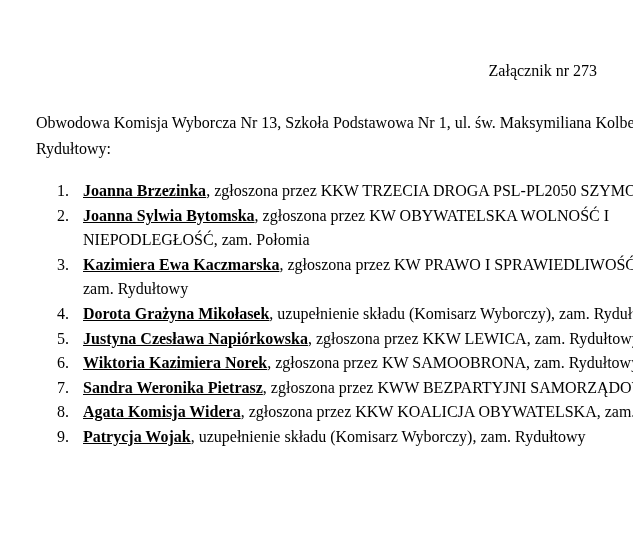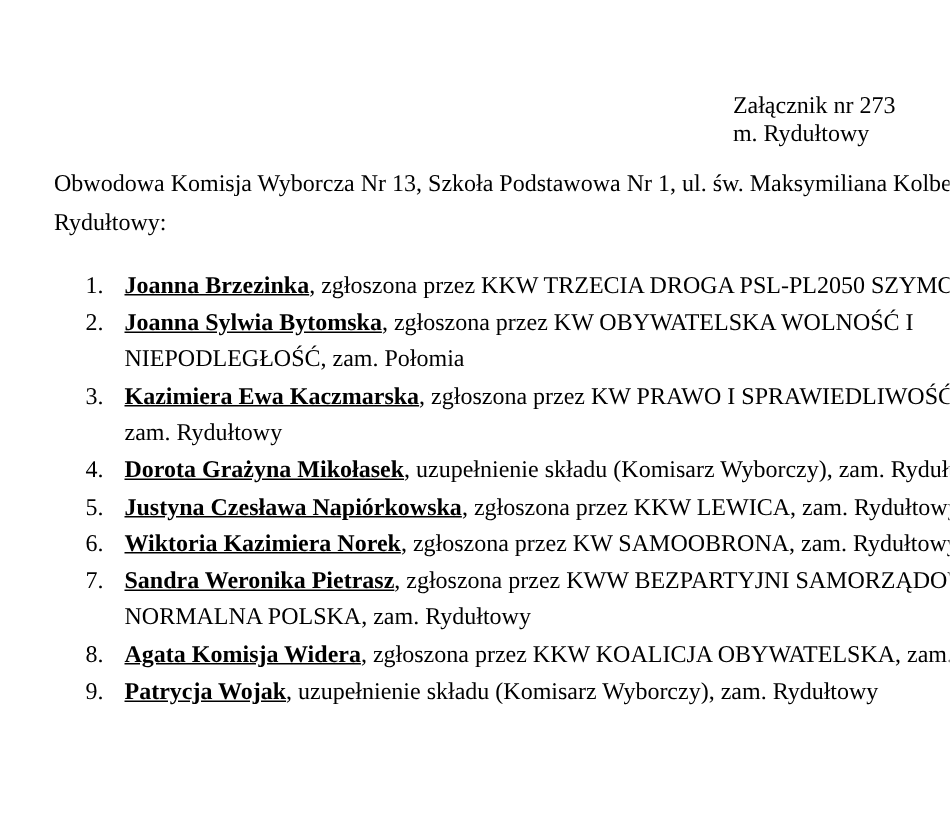--- a/index.html
+++ b/index.html
@@ -9,21 +9,21 @@
     background: #ffffff;
     color: #000000;
     font-family: "Liberation Serif", "DejaVu Serif", serif;
     font-size: 16px;
     overflow: hidden;
   }
   .attachment {
     position: absolute;
     top: 61px;
     right: 36px;
-    text-align: left;
+    text-align: center;
     line-height: 19px;
     white-space: nowrap;
   }
   .intro {
     position: absolute;
     left: 36px;
     top: 110px;
     line-height: 25.5px;
     white-space: nowrap;
   }
@@ -35,21 +35,20 @@
   }
   .row { display: flex; white-space: nowrap; }
   .num { flex: 0 0 26px; width: 26px; }
   .name { font-weight: bold; text-decoration: underline; }
 </style>
 </head>
 <body>
 
 <div class="attachment">
   <div>Załącznik nr 273</div>
-  <div>m. Rydułtowy</div>
 </div>
 
 <div class="intro">
   <div>Obwodowa Komisja Wyborcza Nr 13, Szkoła Podstawowa Nr 1, ul. św. Maksymiliana Kolbe 5, 44-280</div>
   <div>Rydułtowy:</div>
 </div>
 
 <div class="member-list">
     <div class="row">
       <span class="num">1.</span>
@@ -85,21 +84,20 @@
     <div class="row">
       <span class="num">6.</span>
       <span class="text"><span class="name">Wiktoria Kazimiera Norek</span><span>, zgłoszona przez KW SAMOOBRONA, zam. Rydułtowy</span></span>
     </div>
     <div class="row">
       <span class="num">7.</span>
       <span class="text"><span class="name">Sandra Weronika Pietrasz</span><span>, zgłoszona przez KWW BEZPARTYJNI SAMORZĄDOWCY-</span></span>
     </div>
     <div class="row">
       <span class="num"></span>
-      <span class="text">NORMALNA POLSKA, zam. Rydułtowy</span>
     </div>
     <div class="row">
       <span class="num">8.</span>
       <span class="text"><span class="name">Agata Komisja Widera</span><span>, zgłoszona przez KKW KOALICJA OBYWATELSKA, zam. Rydułtowy</span></span>
     </div>
     <div class="row">
       <span class="num">9.</span>
       <span class="text"><span class="name">Patrycja Wojak</span><span>, uzupełnienie składu (Komisarz Wyborczy), zam. Rydułtowy</span></span>
     </div>
   </div>

